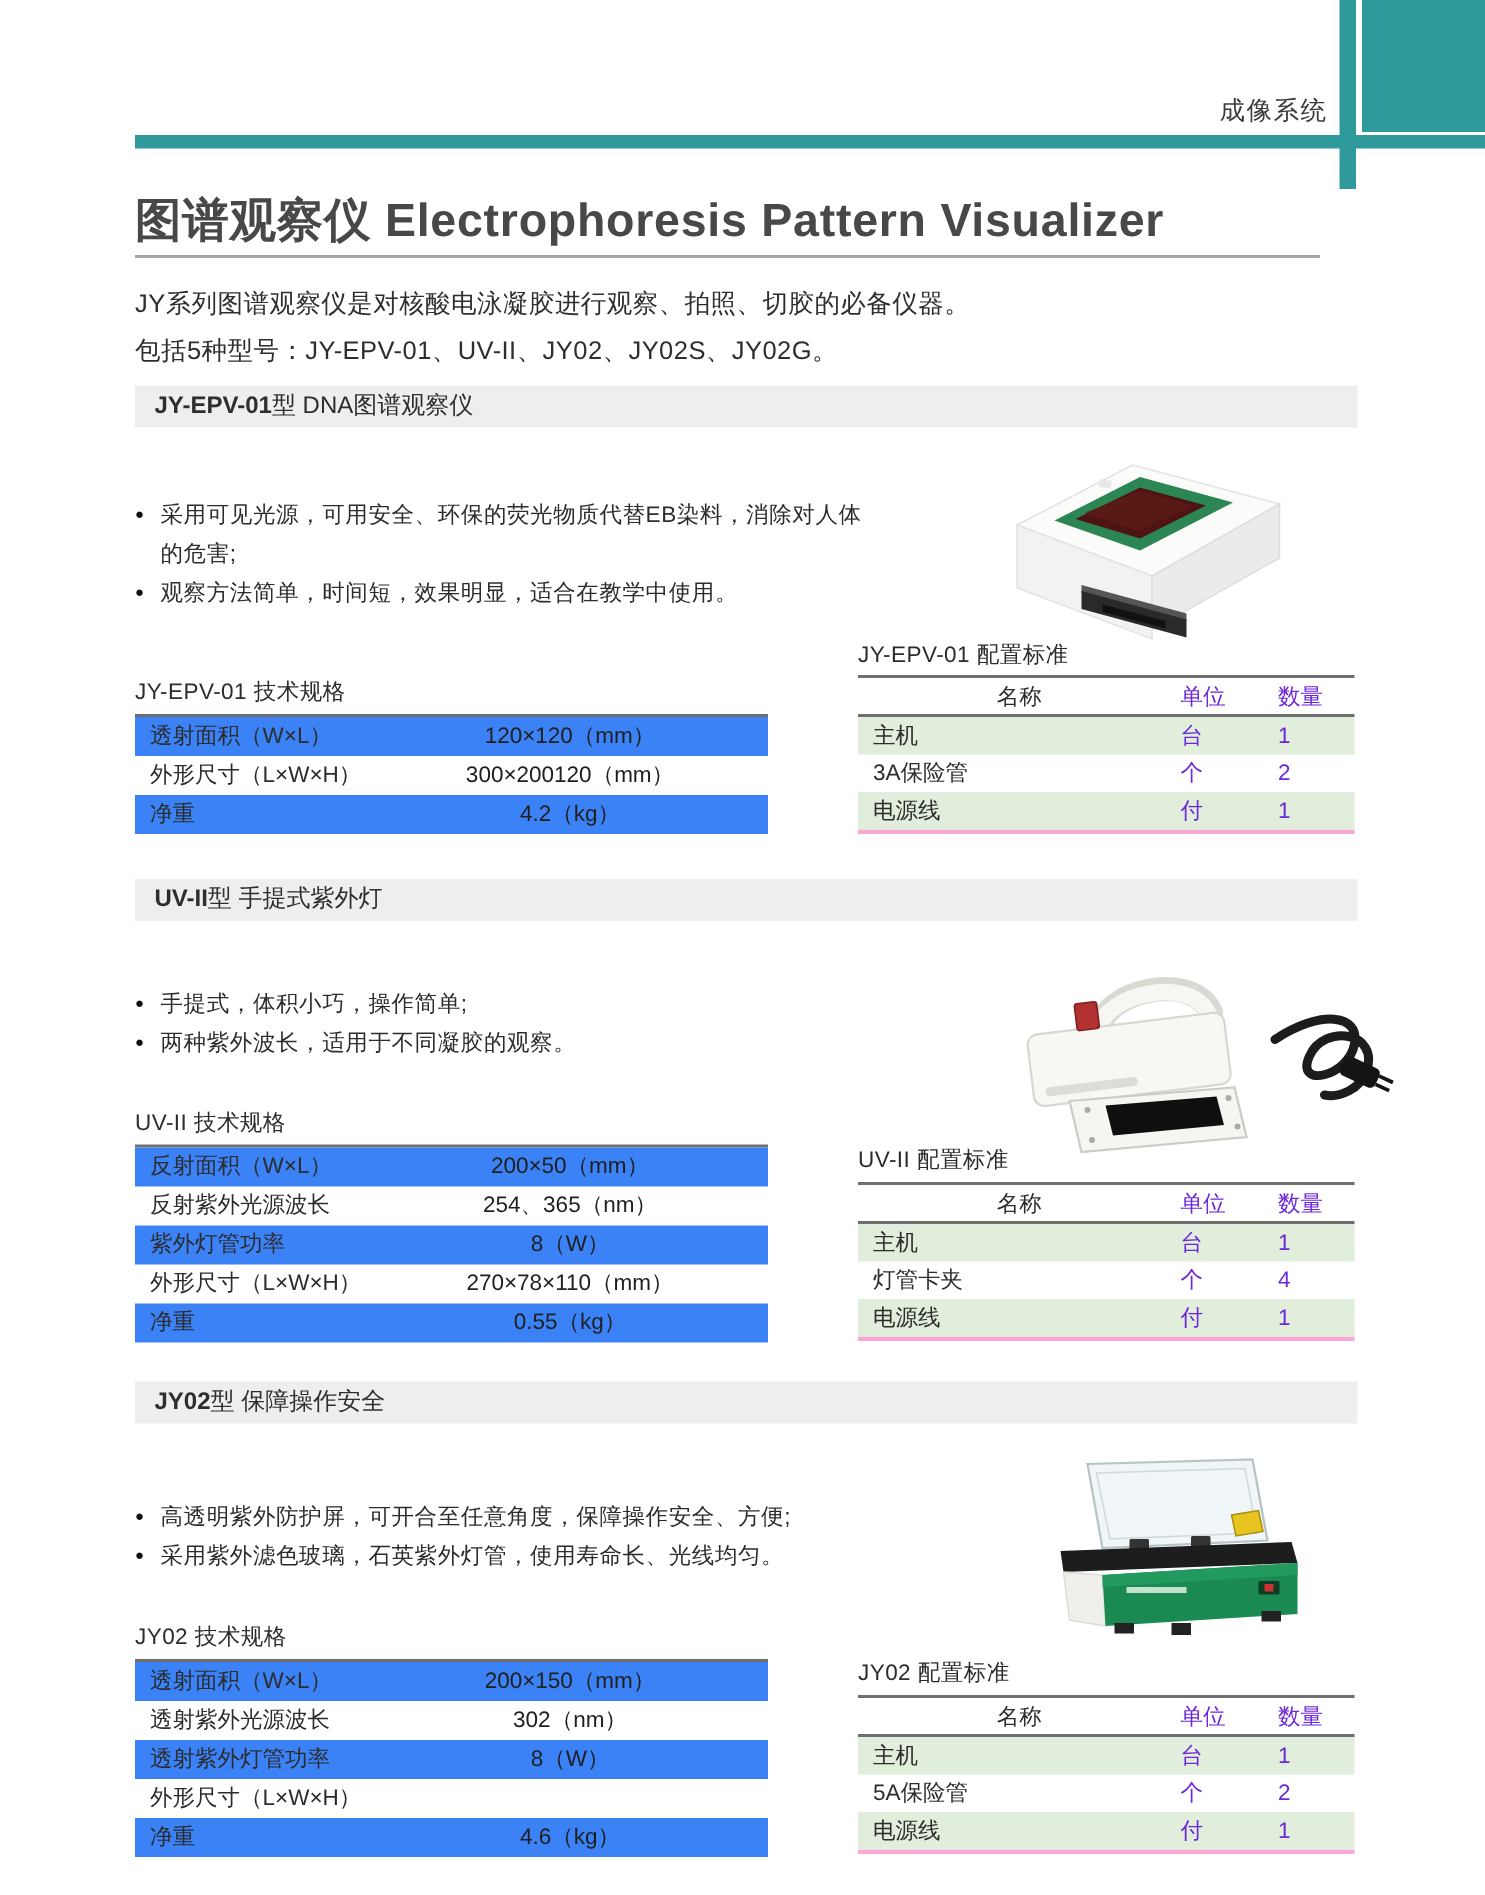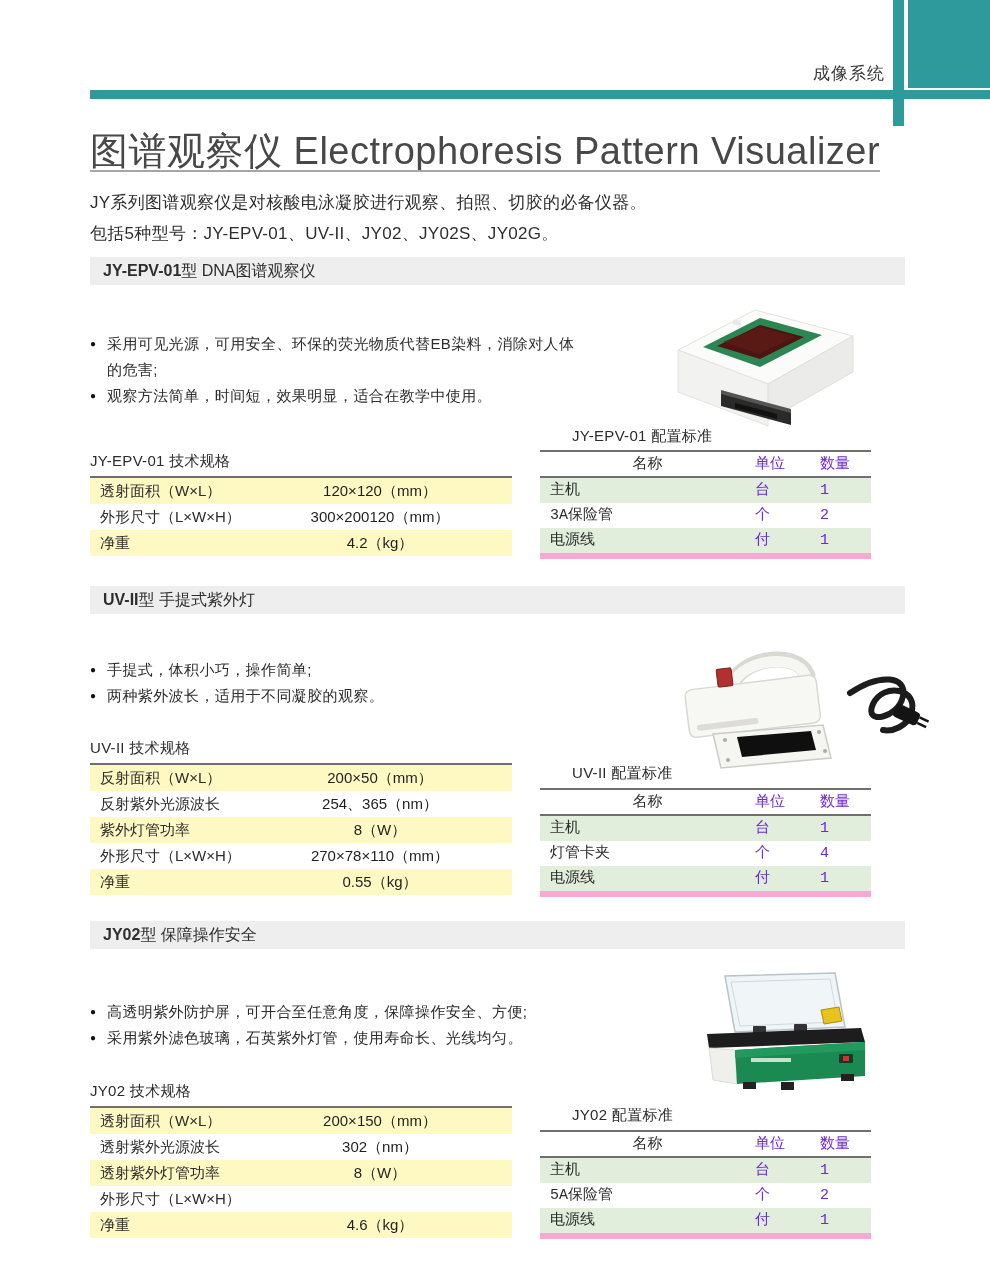--- a/index.html
+++ b/index.html
@@ -7,21 +7,21 @@
   body { font-family:"Liberation Sans","DejaVu Sans",sans-serif; color:#333; }
   .page { position:relative; width:990px; height:1263px; background:#fff; overflow:hidden; }
 
   
   .teal-vstrip { position:absolute; left:893px; top:0; width:11px; height:126px; background:#2e9a9c; }
   .teal-block  { position:absolute; left:908px; top:0; width:82px; height:88px; background:#2e9a9c; }
   .teal-hbar   { position:absolute; left:90px;  top:90px; width:900px; height:9px; background:#2e9a9c; }
   .brand { position:absolute; left:760px; top:34px; width:125px; text-align:right;
            font-size:17px; color:#3a3a3a; letter-spacing:1px;margin-top:28px; }
 
-  .page-title { position:absolute; left:90px; top:126px; font-size:38px; font-weight:400;
+  .page-title { position:absolute; left:90px; top:126px; font-size:31px; font-weight:700;
                 color:#484848; letter-spacing:0.5px; white-space:nowrap; }
   .title-rule { position:absolute; left:90px; top:170px; width:790px; height:2px; background:#a6a6a6; }
 
   .intro-line { position:absolute; left:90px; font-size:17px; color:#2e2e2e; letter-spacing:0.3px; }
   .intro-1 { top:191px; } .intro-2 { top:222px; }
 
   
   .sec-bar { position:absolute; left:90px; width:815px; height:28px; background:#eeeeee;
              font-size:16px; color:#2e2e2e; line-height:28px; padding-left:13px; white-space:nowrap; }
   .sec-bar b { font-weight:bold; }
@@ -33,27 +33,27 @@
   .bullet-item { display:flex; line-height:26px; letter-spacing:0.4px; }
   .bullet-dot { flex:0 0 17px; font-size:10px; line-height:26px; color:#111; }
   .bullet-text { flex:1; }
 
   
   .tbl-title { position:absolute; font-size:15px; color:#2c2c2c; white-space:nowrap; letter-spacing:0.3px; }
 
   
   .spec-table { position:absolute; left:90px; width:422px; border-top:2px solid #6f6f6f; font-size:15px; }
   .spec-row { display:flex; height:26px; line-height:26px; }
-  .spec-row.green { background:#fef9c3; }
+  .spec-row.green { background:#3b82f6; }
   .spec-label { flex:0 0 158px; padding-left:10px; white-space:nowrap; color:#2c2c2c; }
   .spec-value { flex:1; text-align:center; color:#1f1f1f; }
 
   
-  .cfg-table { position:absolute; left:540px; width:331px; border-top:2px solid #6f6f6f;
-               border-bottom:6px solid #f9a8d4; font-size:15px;font-family:Liberation Mono, monospace; }
+  .cfg-table { position:absolute; left:572px; width:331px; border-top:2px solid #6f6f6f;
+               border-bottom:3px solid #f9a8d4; font-size:15px; }
   .cfg-row { display:grid; grid-template-columns:215px 65px 51px; height:25px; line-height:25px; }
   .cfg-row.header { height:26px; line-height:26px; border-bottom:2px solid #6f6f6f; background:#fff; }
   .cfg-row.green { background:#e0eedb; }
   .cfg-name   { padding-left:10px; color:#2c2c2c; }
   .cfg-row.header .cfg-name { padding-left:0; text-align:center; }
   .cfg-unit, .cfg-qty { text-align:left; color:#6d28d9; }
 
   .product-img { position:absolute; }
   .img-1 { left:663px; top:298px; } .img-2 { left:635px; top:638px; } .img-3 { left:693px; top:970px; }
 </style>

